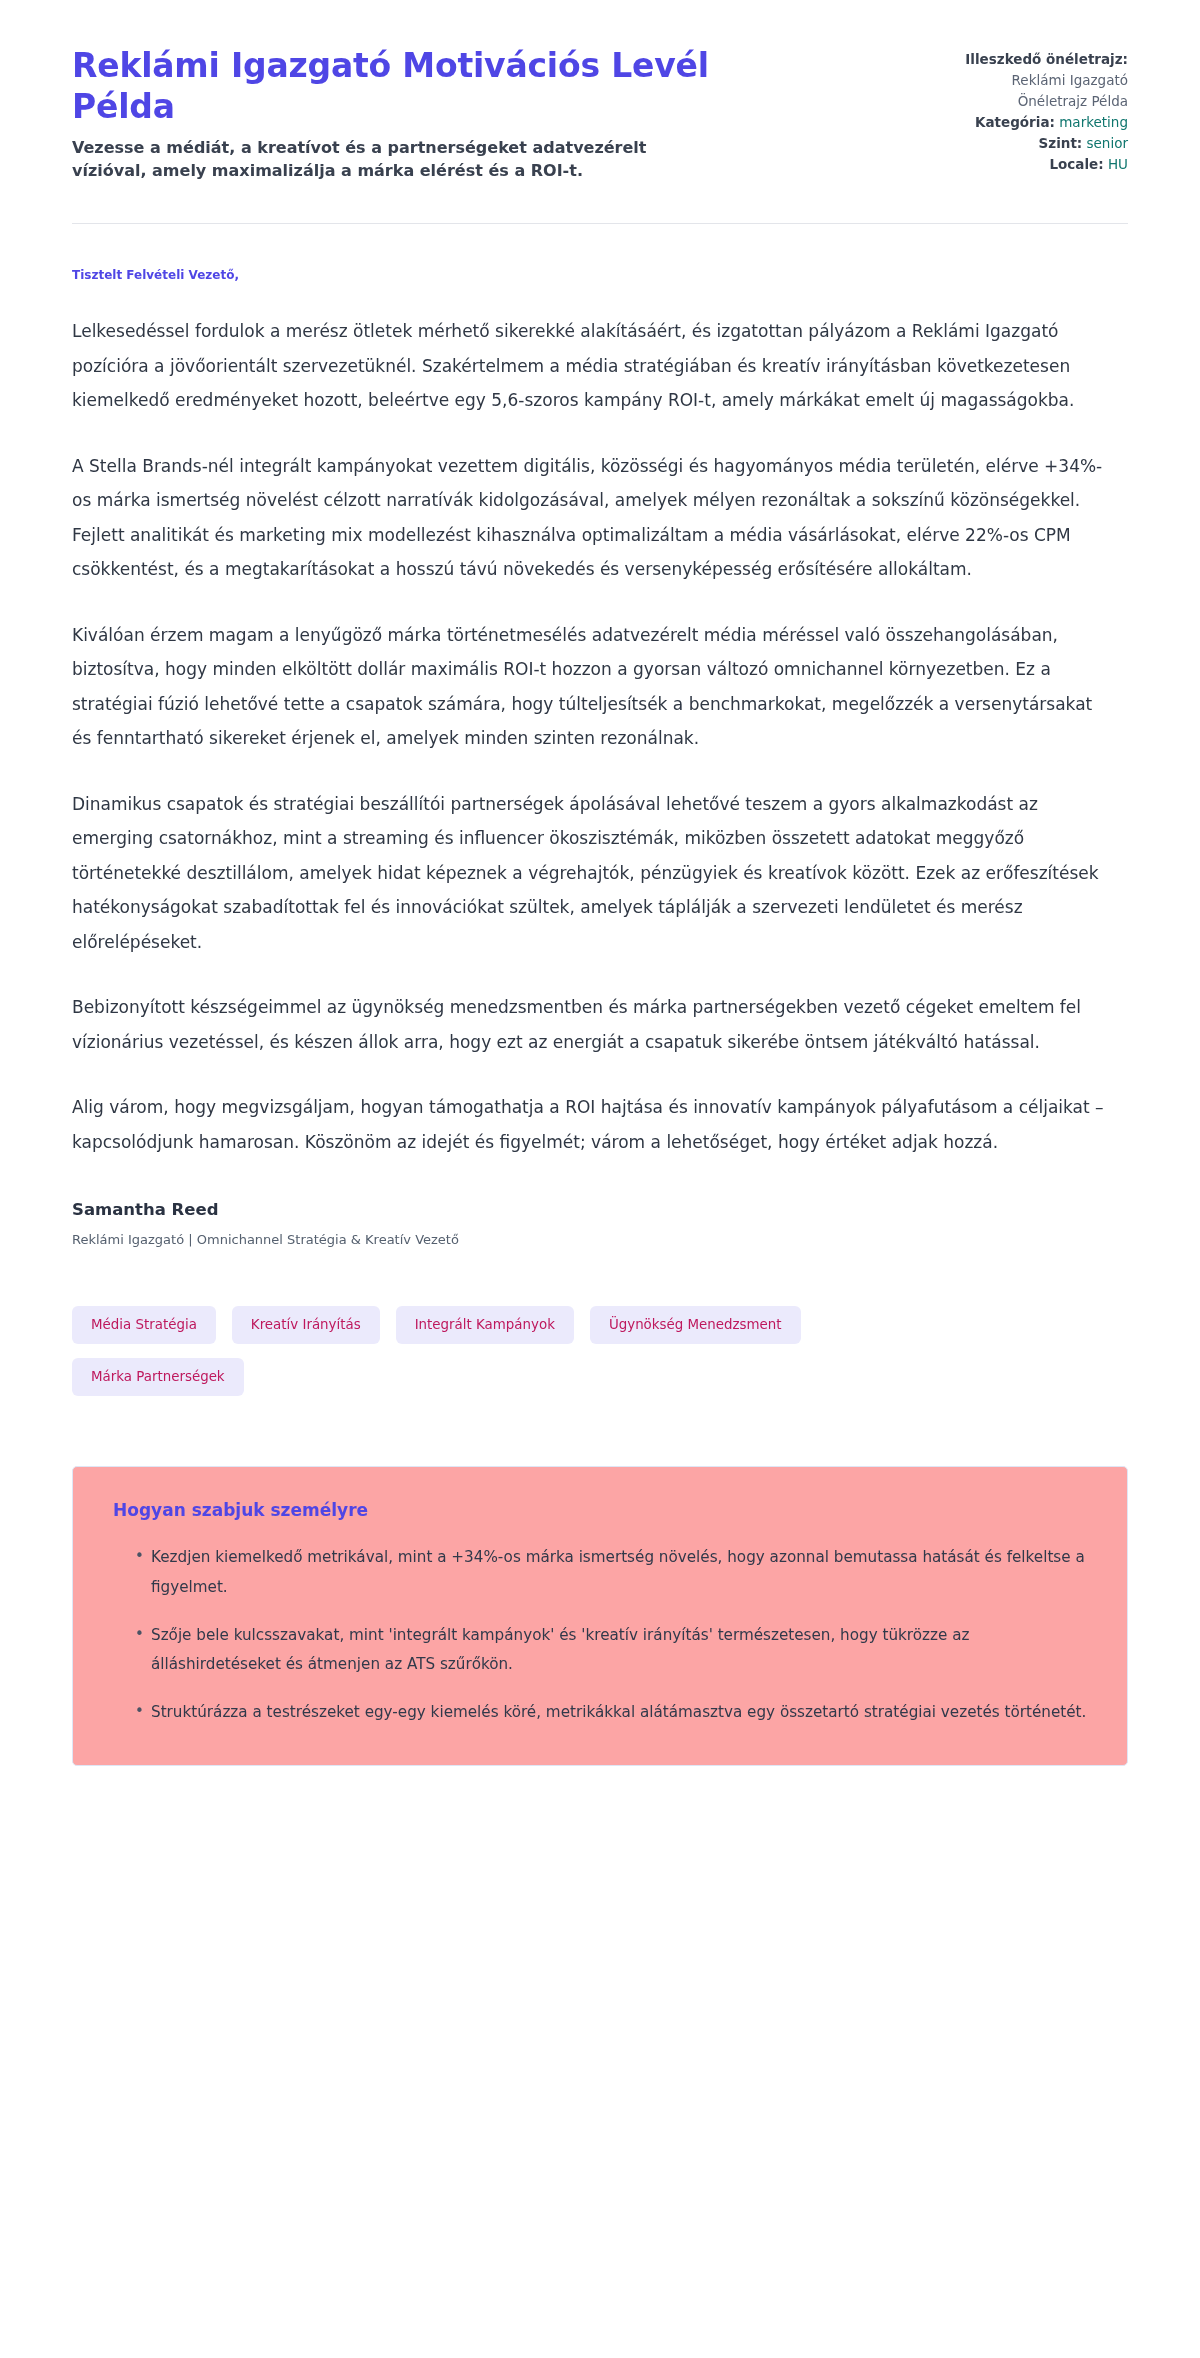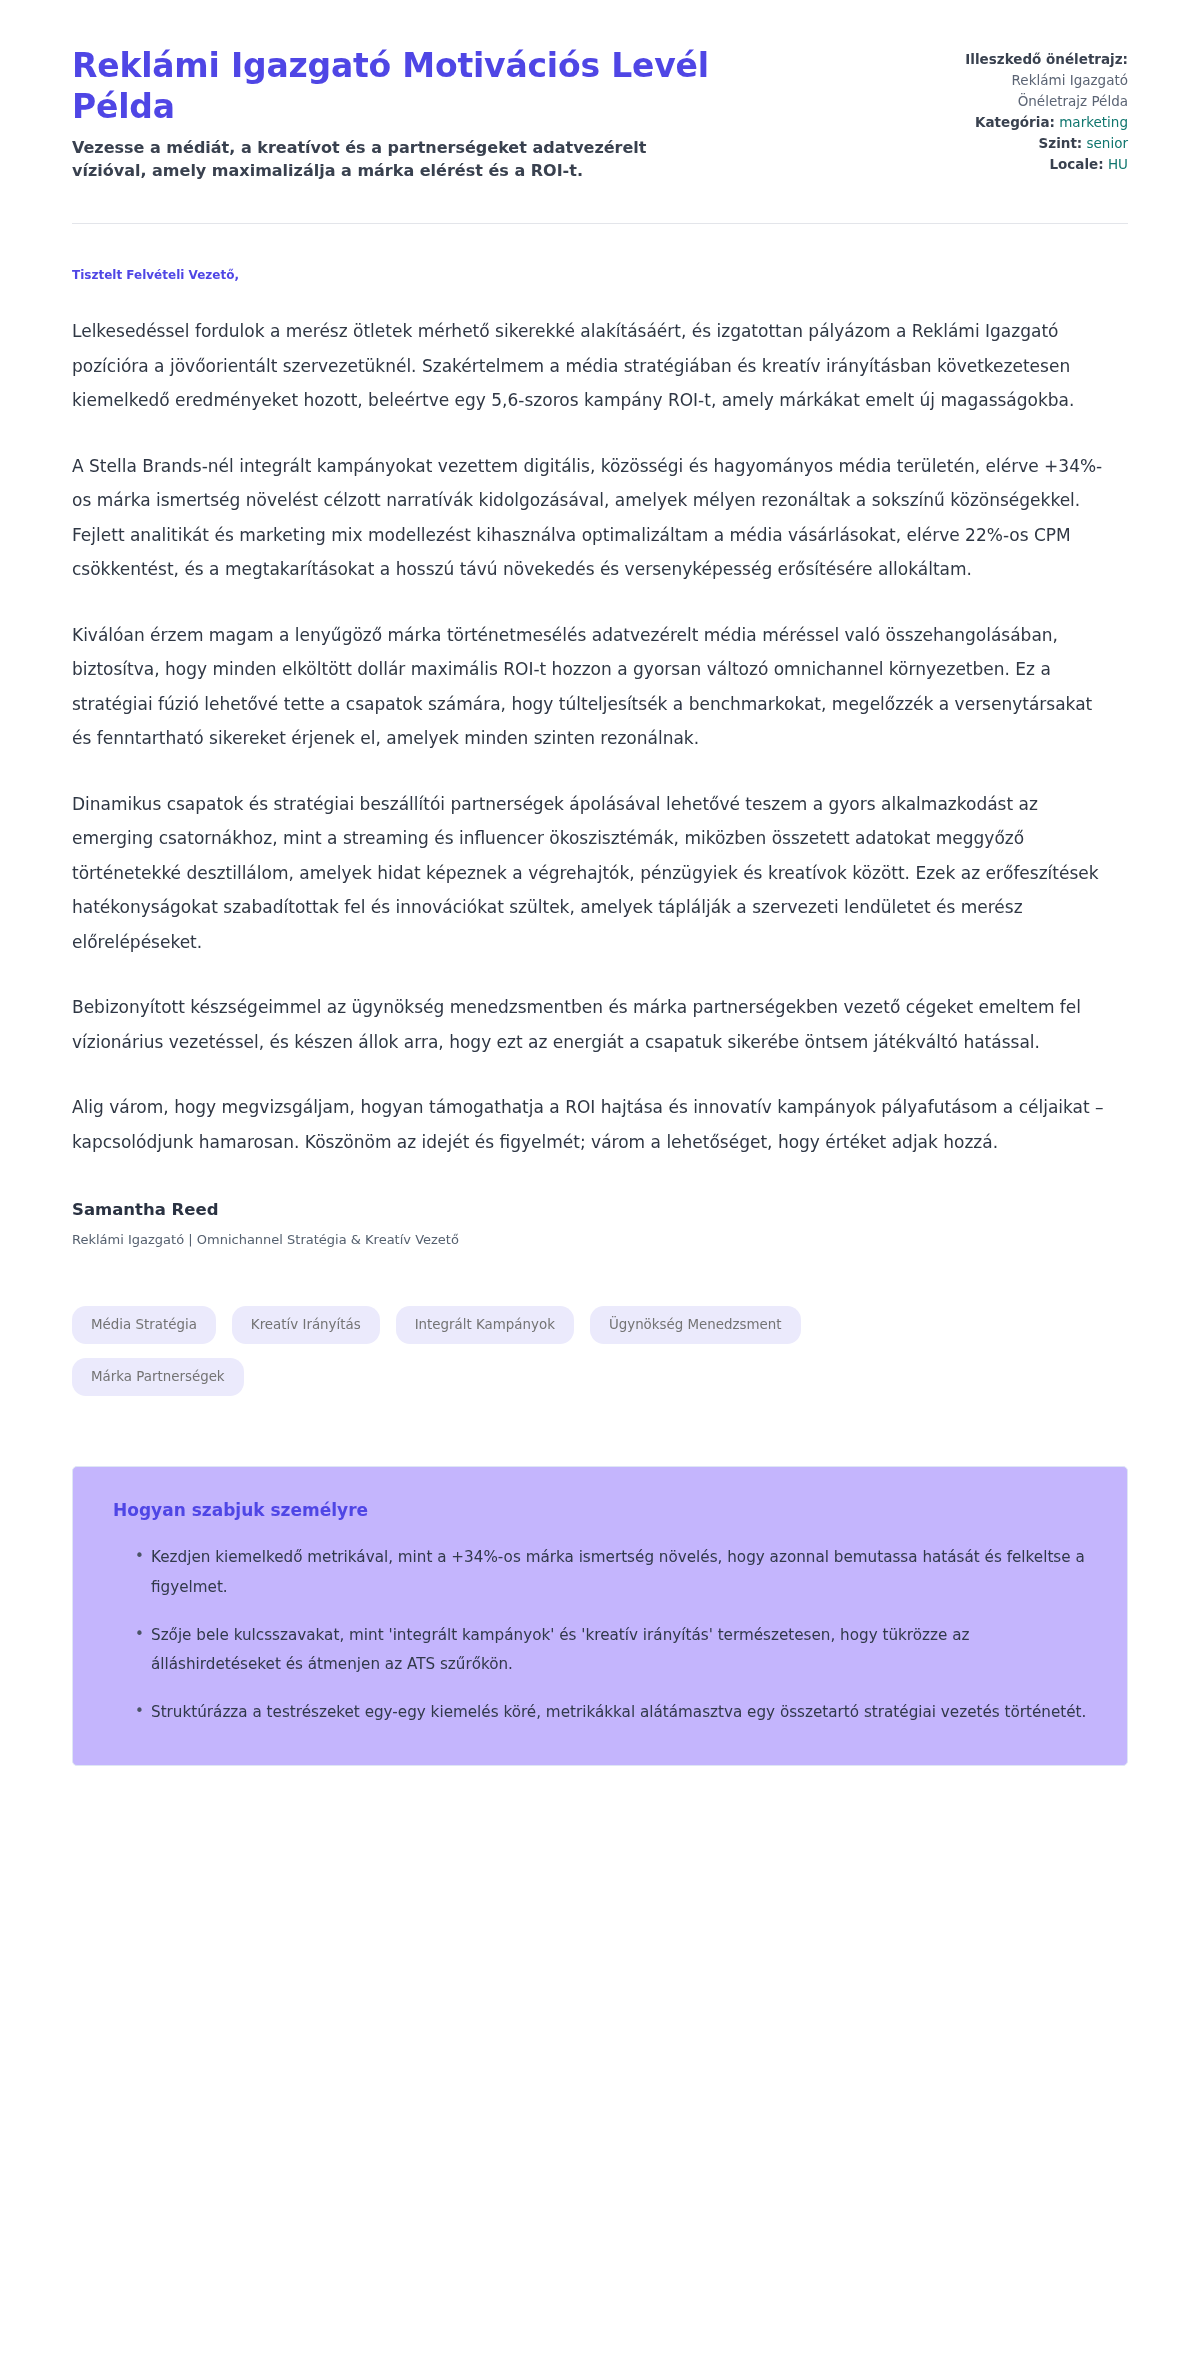--- a/index.html
+++ b/index.html
@@ -102,32 +102,32 @@
   
   .tags {
     margin-top: 59px;
     display: flex;
     flex-wrap: wrap;
     gap: 14px 16px;
     max-width: 900px;
   }
   .tag {
     background: #ebeafc;
-    color: #737373;
+    color: #be185d;
     font-size: 13.4px;
     padding: 11px 19px;
-    border-radius: 14px;
+    border-radius: 6px;
     line-height: 1.2;
     white-space: nowrap;
   }
 
   
   .tipbox {
     margin-top: 70px;
-    background: #c4b5fd;
+    background: #fca5a5;
     border: 1px solid #dfe6f5;
     border-radius: 5px;
     padding: 33px 40px 38px 40px;
   }
   .tip-title {
     margin: 0 0 23px 0;
     font-size: 17px;
     font-weight: 700;
     color: #4f46e5;
   }

